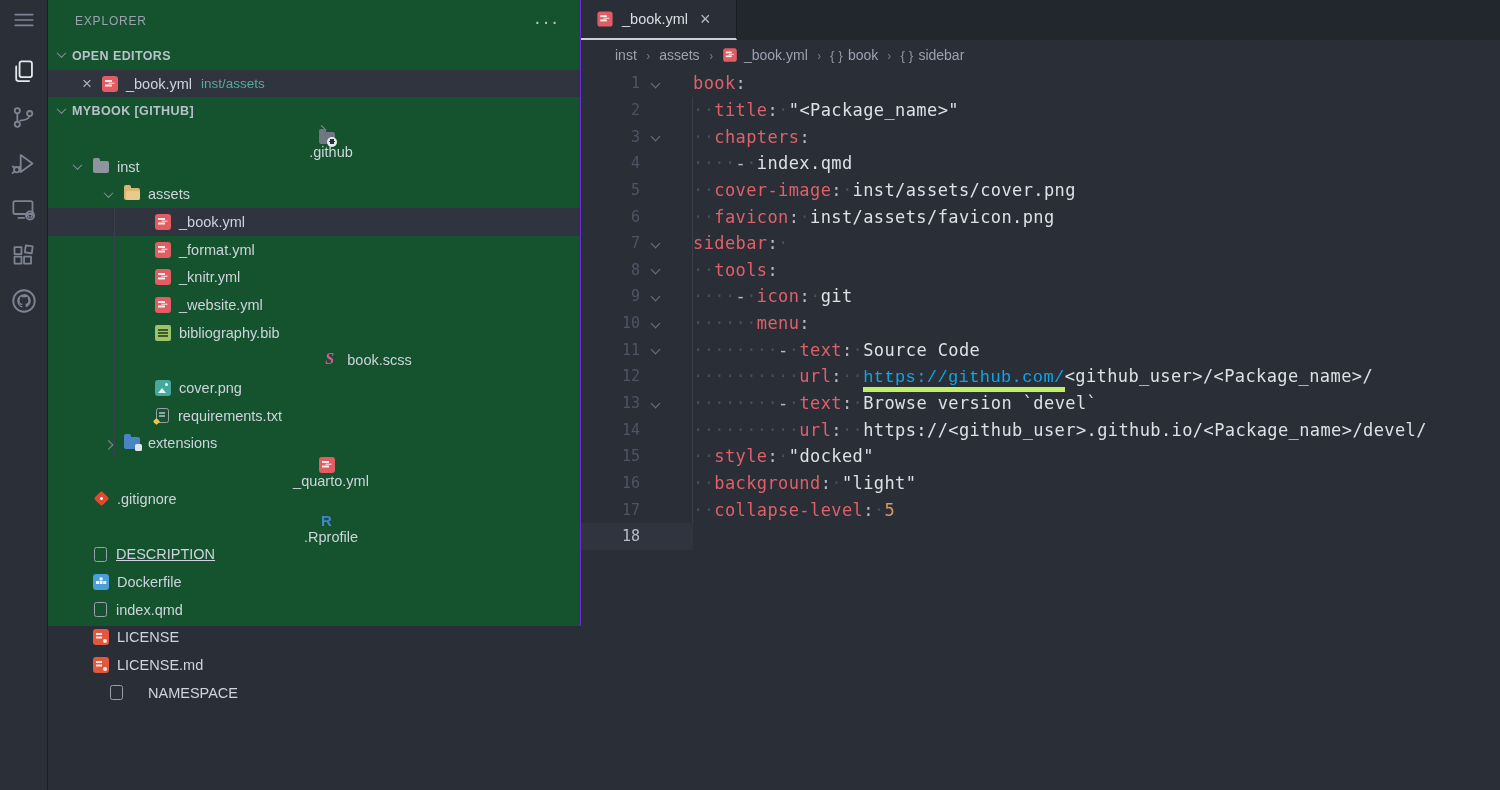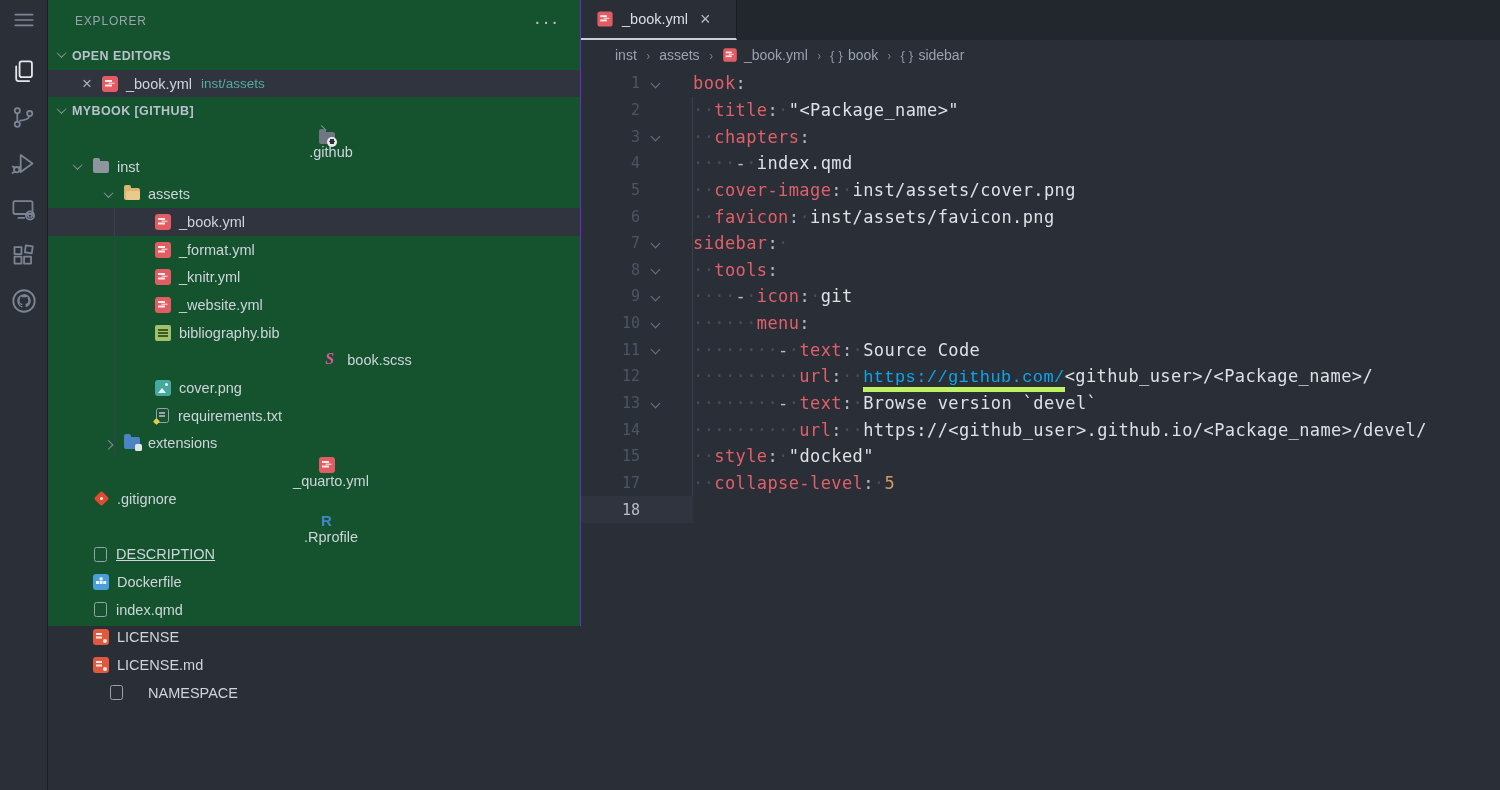--- a/index.html
+++ b/index.html
@@ -338,17 +338,18 @@
         <div class="cl"><div class="gut"><span class="num">6</span></div><div class="txt"><span class="seg-w">··</span><span class="seg-k">favicon</span><span class="seg-p">:</span><span class="seg-w">·</span><span class="seg-v">inst/assets/favicon.png</span></div></div>
         <div class="cl"><div class="gut"><span class="num">7</span><span class="fold"></span></div><div class="txt"><span class="seg-k">sidebar</span><span class="seg-p">:</span><span class="seg-w">·</span></div></div>
         <div class="cl"><div class="gut"><span class="num">8</span><span class="fold"></span></div><div class="txt"><span class="seg-w">··</span><span class="seg-k">tools</span><span class="seg-p">:</span></div></div>
         <div class="cl"><div class="gut"><span class="num">9</span><span class="fold"></span></div><div class="txt"><span class="seg-w">····</span><span class="seg-p">-</span><span class="seg-w">·</span><span class="seg-k">icon</span><span class="seg-p">:</span><span class="seg-w">·</span><span class="seg-v">git</span></div></div>
         <div class="cl"><div class="gut"><span class="num">10</span><span class="fold"></span></div><div class="txt"><span class="seg-w">······</span><span class="seg-k">menu</span><span class="seg-p">:</span></div></div>
         <div class="cl"><div class="gut"><span class="num">11</span><span class="fold"></span></div><div class="txt"><span class="seg-w">········</span><span class="seg-p">-</span><span class="seg-w">·</span><span class="seg-k">text</span><span class="seg-p">:</span><span class="seg-w">·</span><span class="seg-v">Source Code</span></div></div>
         <div class="cl"><div class="gut"><span class="num">12</span></div><div class="txt"><span class="seg-w">··········</span><span class="seg-k">url</span><span class="seg-p">:</span><span class="seg-w">··</span><span class="seg-u">https://github.com/</span><span class="seg-v">&lt;github_user&gt;/&lt;Package_name&gt;/</span></div></div>
         <div class="cl"><div class="gut"><span class="num">13</span><span class="fold"></span></div><div class="txt"><span class="seg-w">········</span><span class="seg-p">-</span><span class="seg-w">·</span><span class="seg-k">text</span><span class="seg-p">:</span><span class="seg-w">·</span><span class="seg-v">Browse version `devel`</span></div></div>
         <div class="cl"><div class="gut"><span class="num">14</span></div><div class="txt"><span class="seg-w">··········</span><span class="seg-k">url</span><span class="seg-p">:</span><span class="seg-w">··</span><span class="seg-v">https://&lt;github_user&gt;.github.io/&lt;Package_name&gt;/devel/</span></div></div>
         <div class="cl"><div class="gut"><span class="num">15</span></div><div class="txt"><span class="seg-w">··</span><span class="seg-k">style</span><span class="seg-p">:</span><span class="seg-w">·</span><span class="seg-v">"docked"</span></div></div>
+        <div class="cl"><div class="gut"><span class="num">16</span></div><div class="txt"><span class="seg-w">··</span><span class="seg-k">background</span><span class="seg-p">:</span><span class="seg-w">·</span><span class="seg-v">"light"</span></div></div>
         <div class="cl"><div class="gut"><span class="num">17</span></div><div class="txt"><span class="seg-w">··</span><span class="seg-k">collapse-level</span><span class="seg-p">:</span><span class="seg-w">·</span><span class="seg-n">5</span></div></div>
         <div class="cl cur"><div class="gut"><span class="num">18</span></div><div class="txt"></div></div>
       </div>
   </div>
 </div>
 
 </body></html>

